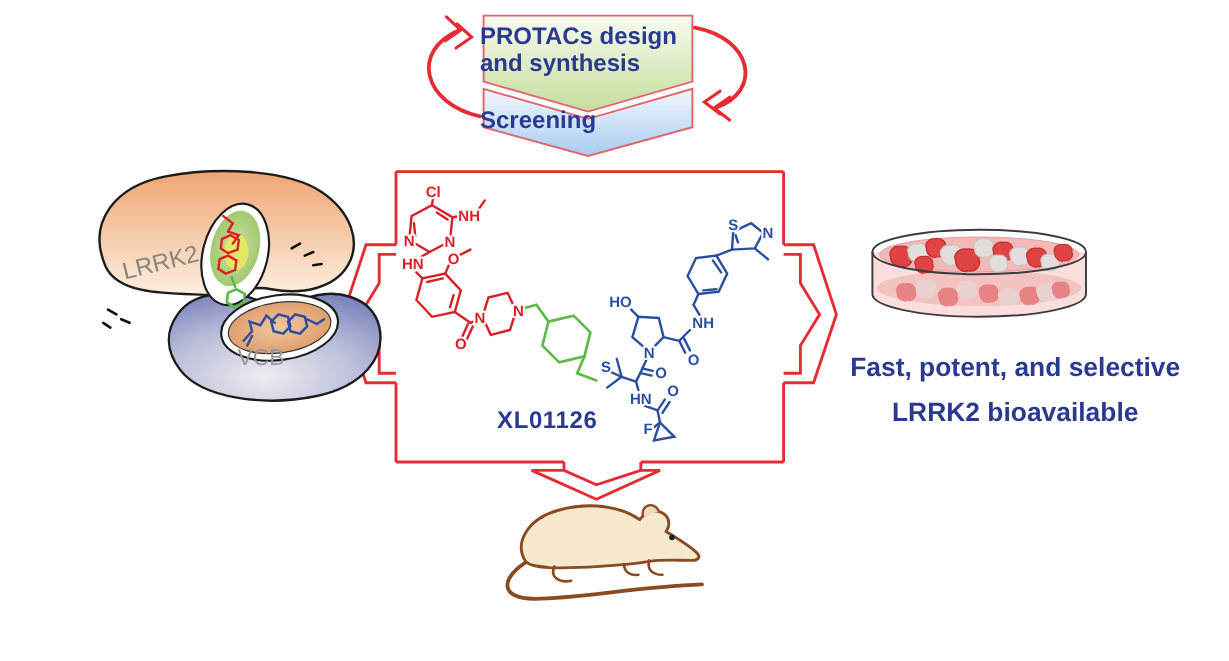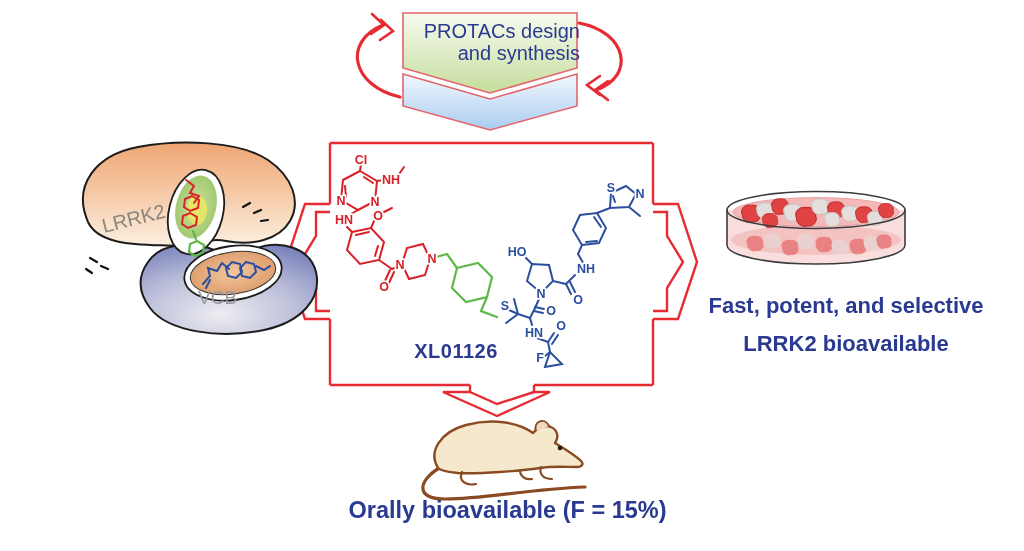--- a/index.html
+++ b/index.html
@@ -7,21 +7,21 @@
     position:relative;width:1024px;height:551px;background:#ffffff;
     font-family:"Liberation Sans",sans-serif;overflow:hidden;
   }
   .layer{position:absolute;left:0;top:0;}
   .cap{
     position:absolute;color:#2A3A91;font-weight:bold;text-align:center;
     line-height:1.18;
   }
   .cap .ln{white-space:nowrap;margin-top:12px;}
   .banner-text{
-    position:absolute;color:#2A3A91;font-weight:normal;text-align:right;
+    position:absolute;color:#2A3A91;font-weight:bold;text-align:left;
     line-height:1.12;
   }
   .compound-name{
     position:absolute;color:#2A3A91;font-weight:bold;text-align:center;
     font-size:20px;letter-spacing:.5px;
   }
   svg text{font-family:"Liberation Sans",sans-serif;}
   .atom{font-size:12.5px;font-weight:bold;paint-order:stroke;stroke:#ffffff;stroke-width:3.5px;stroke-linejoin:round;}
   .atom.red{fill:#D92027;}
   .atom.blue{fill:#2B4F9F;}
@@ -261,28 +261,28 @@
       <g fill="none" stroke="#8a4a22" stroke-width="2.2" stroke-linecap="round">
         <path d="M541,467 C539,474 543,479 552,479"></path>
         <path d="M520,470 C520,477 526,480 532,479"></path>
         <path d="M462,472 C458,481 466,486 476,484"></path>
       </g>
     </g>
   </svg>
 
   <div class="banner-text" style="left:400px;top:20px;width:180px;font-size:20px;">PROTACs design and synthesis</div>
 
+  <div class="banner-text" style="left:400px;top:90px;width:180px;font-size:20px;">Screening</div>
 
   <div class="compound-name" style="left:396px;top:340px;width:120px;">XL01126</div>
 
   <div class="cap" style="left:92px;top:329px;width:240px;font-size:23px;">
   </div>
 
   <div class="cap" style="left:690px;top:281px;width:312px;font-size:22px;">
     <div class="ln">Fast, potent, and selective</div>
     <div class="ln">LRRK2 bioavailable</div>
   </div>
 
   <div class="cap" style="left:325px;top:485px;width:365px;font-size:23.5px;">
-    <div class="ln">Orally bioavailable (F = 15%)</div>
   </div>
 
 </div>
 
 </body></html>

